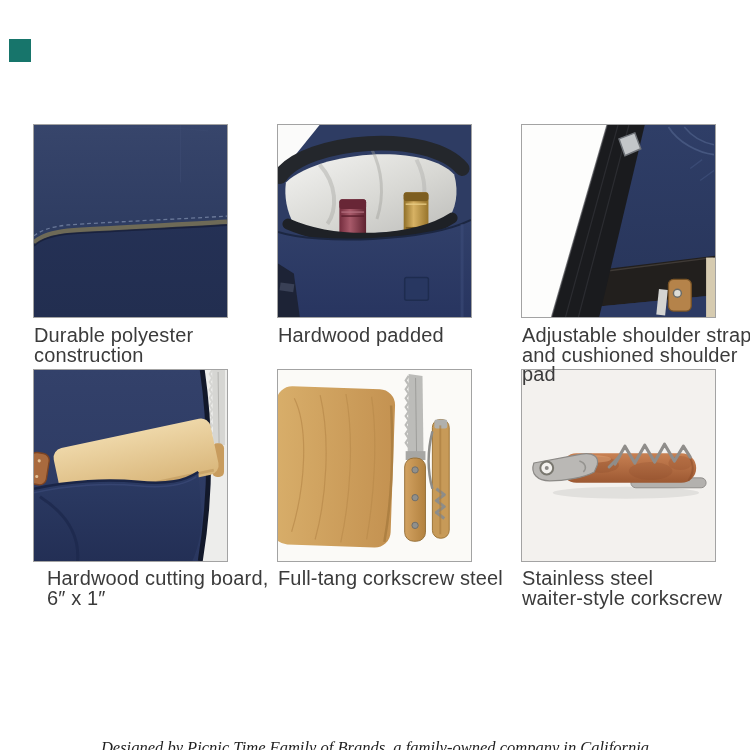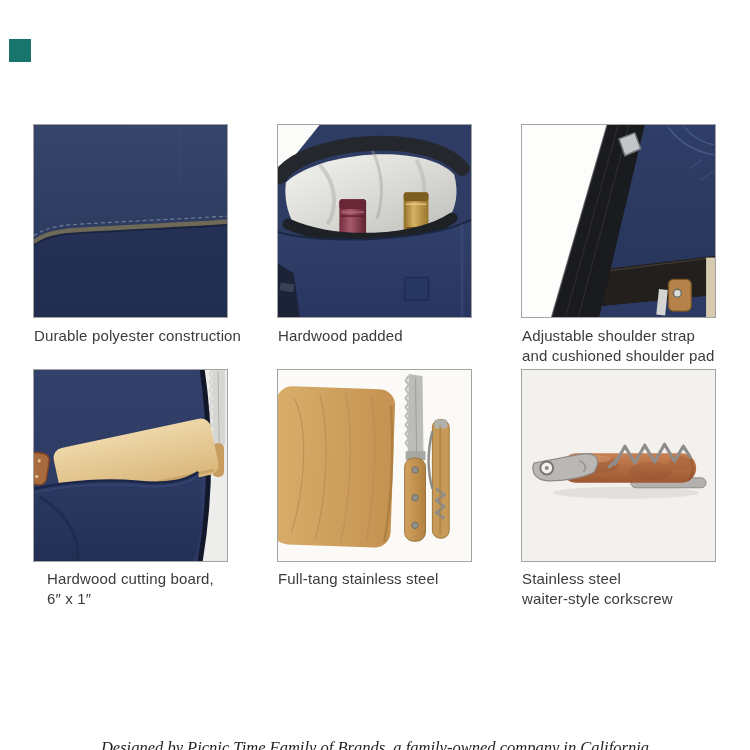--- a/index.html
+++ b/index.html
@@ -4,21 +4,21 @@
 <style>
   html,body{margin:0;padding:0;}
   body{width:750px;height:750px;overflow:hidden;background:#ffffff;position:relative;
        font-family:"Liberation Sans",sans-serif;}
   .badge{position:absolute;left:9px;top:39px;width:22px;height:23px;background:#17756b;}
   .cell{position:absolute;width:195px;height:194px;border:1px solid #a3a3a3;
         box-sizing:border-box;background:#fff;}
   .cell svg{display:block;width:100%;height:100%;}
   .c1{left:33px;top:124px;} .c2{left:277px;top:124px;} .c3{left:521px;top:124px;}
   .c4{left:33px;top:369px;height:193px;} .c5{left:277px;top:369px;height:193px;} .c6{left:521px;top:369px;height:193px;}
-  .caption{position:absolute;width:235px;font-size:15px;line-height:19.5px;color:#3b3b3b;
+  .caption{position:absolute;width:235px;font-size:20px;line-height:19.5px;color:#3b3b3b;
            letter-spacing:.15px;}
   .caption span{display:block;}
   .cap1{left:34px;top:326px;} .cap2{left:278px;top:326px;} .cap3{left:522px;top:326px;}
   .cap4{left:47px;top:569px;} .cap5{left:278px;top:569px;} .cap6{left:522px;top:569px;}
   .tagline{position:absolute;left:0;top:738px;width:750px;text-align:center;
            font-family:"Liberation Serif",serif;font-style:italic;font-size:16.5px;
            line-height:20px;color:#1f1f1f;white-space:nowrap;}
 </style>
 </head>
 <body>
@@ -249,20 +249,20 @@
 </div>
 <div class="caption cap3">
   <span>Adjustable shoulder strap</span>
   <span>and cushioned shoulder pad</span>
 </div>
 <div class="caption cap4">
   <span>Hardwood cutting board,</span>
   <span>6″ x 1″</span>
 </div>
 <div class="caption cap5">
-  <span>Full-tang stainless steel</span>
+  <span>Full-tang corkscrew steel</span>
 </div>
 <div class="caption cap6">
   <span>Stainless steel</span>
   <span>waiter-style corkscrew</span>
 </div>
 
 <div class="tagline">Designed by Picnic Time Family of Brands, a family-owned company in California</div>
 
 </body></html>

